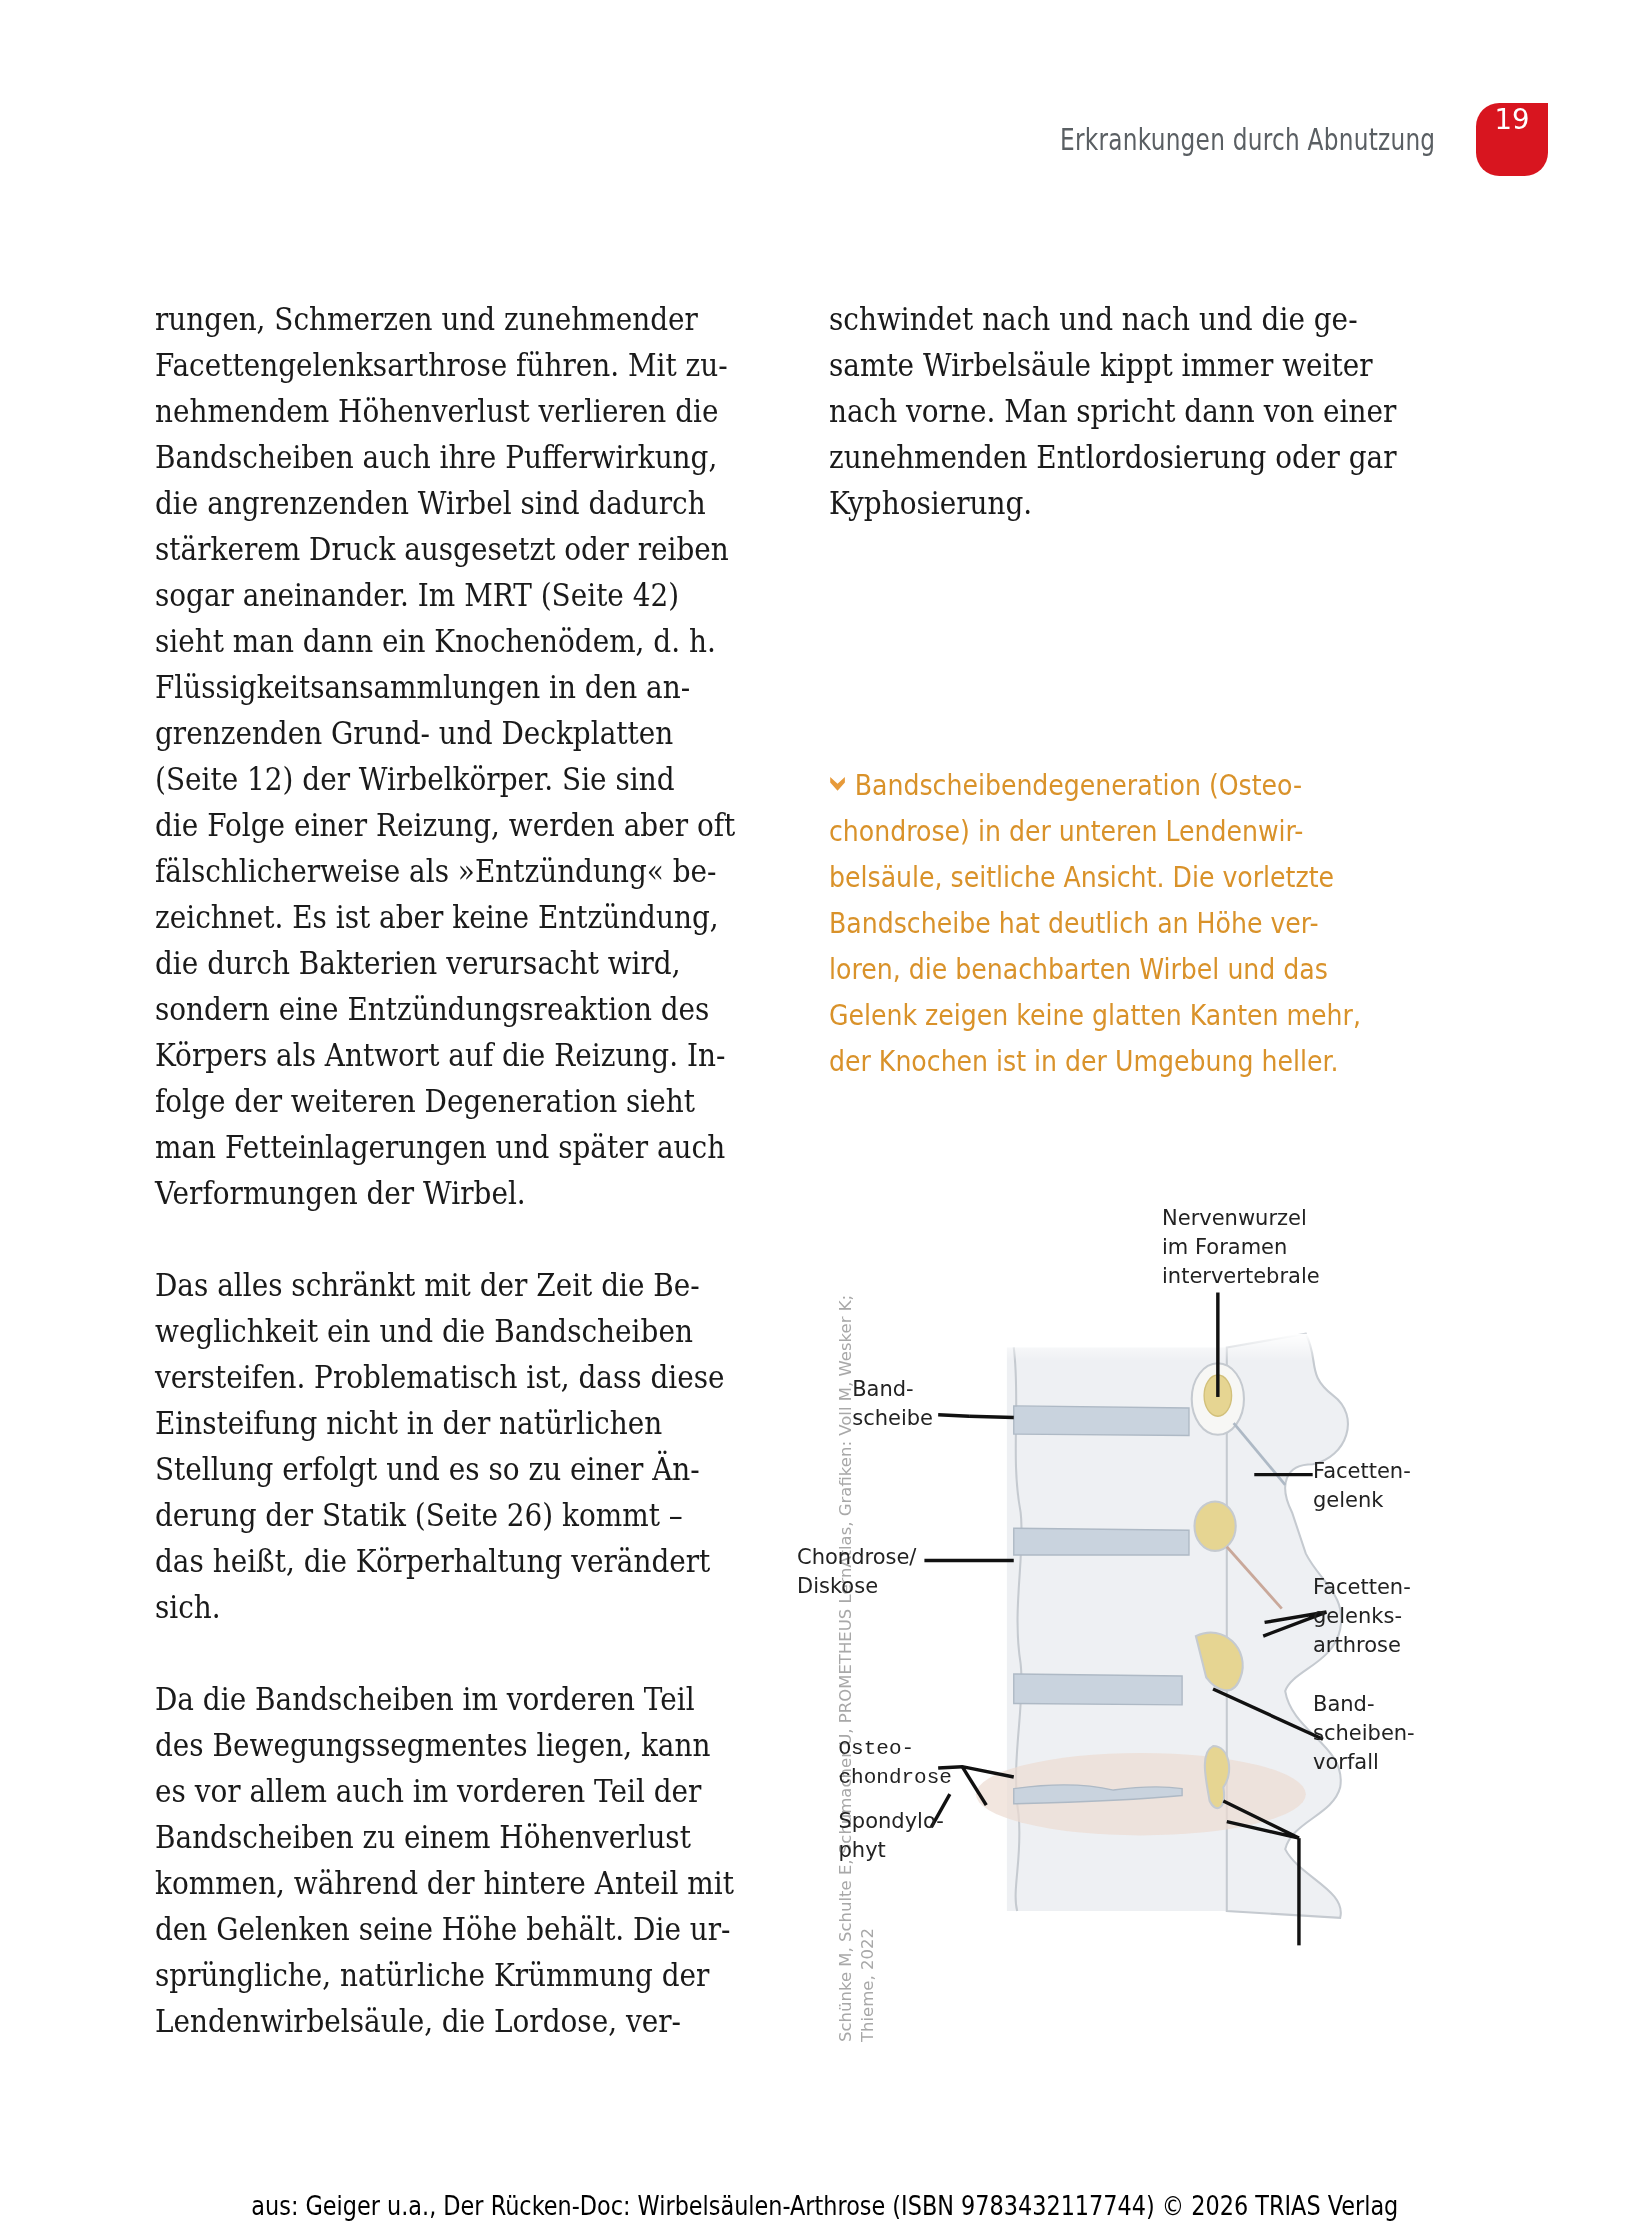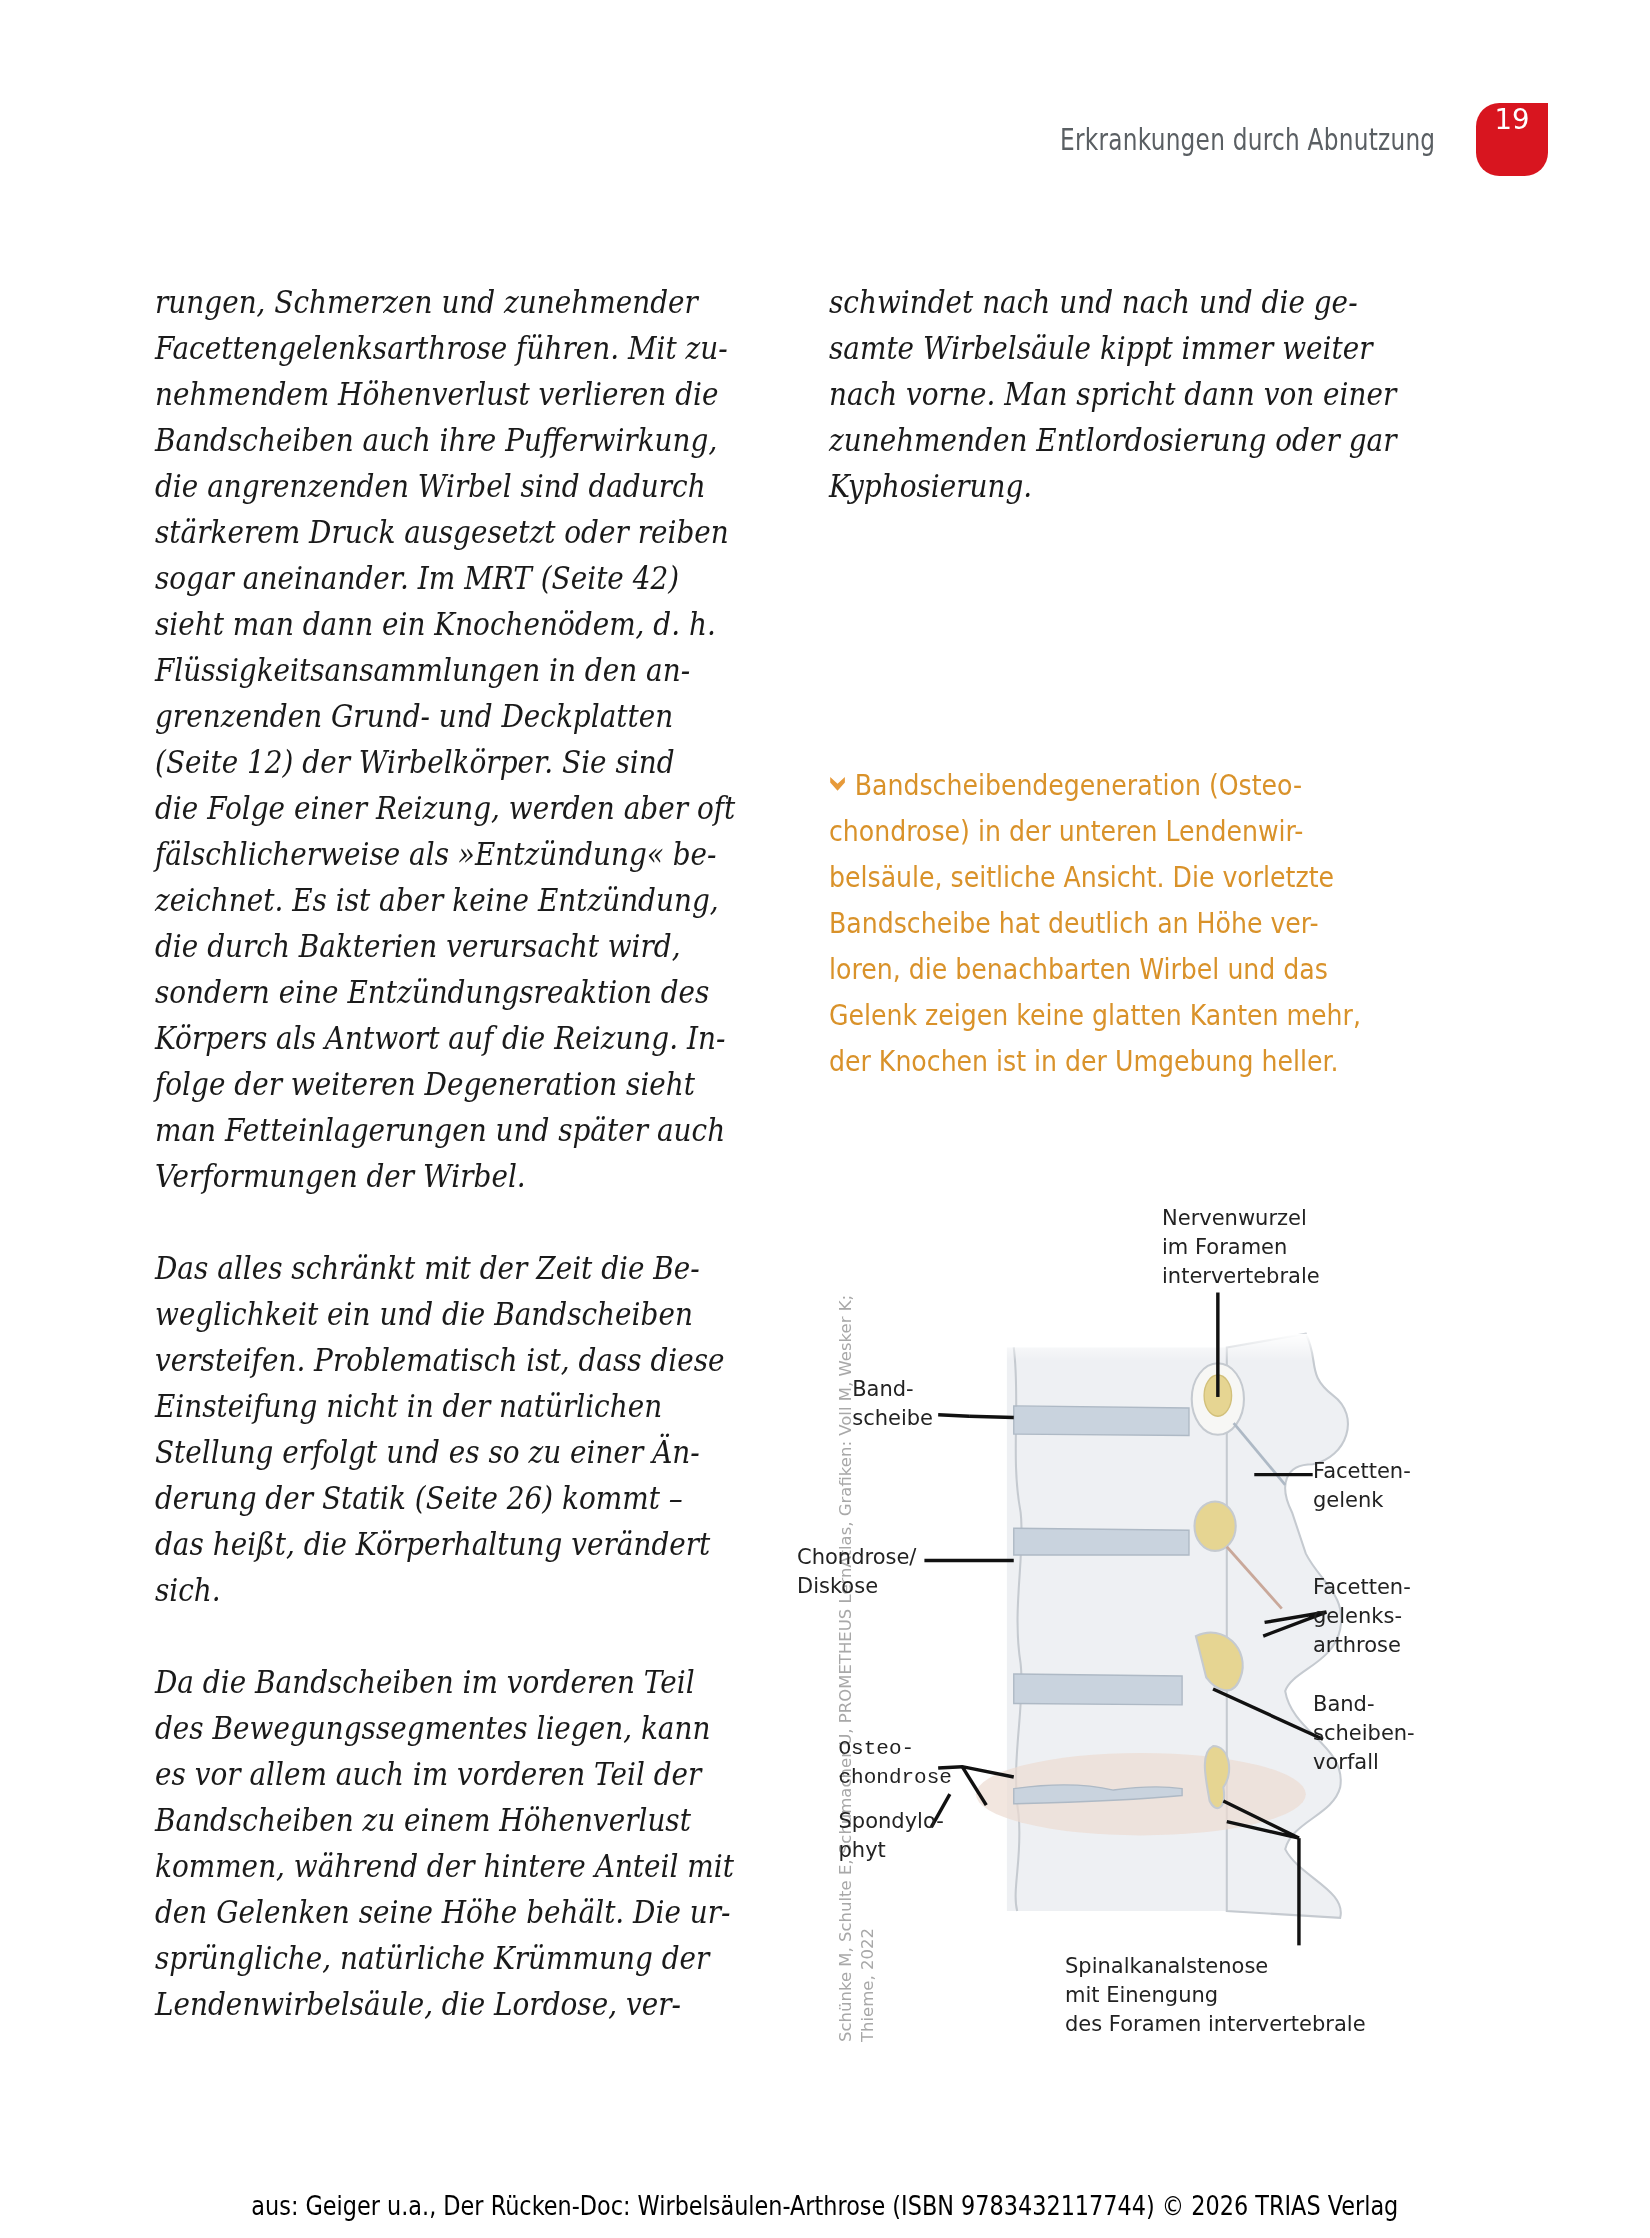--- a/index.html
+++ b/index.html
@@ -1,20 +1,20 @@
 <!DOCTYPE html>
 <html style="font-size:11px"><head>
 <meta charset="utf-8">
 <style>
   html, body { margin: 0; padding: 0; background: #ffffff; }
   body { width: 1650px; height: 2239px; position: relative; overflow: hidden; font-family: "DejaVu Serif", serif; color: #1a1a1a; }
   .header { position: absolute; top: 103px; right: 102px; height: 73px; display: flex; align-items: center; gap: 12px; }
   .header-title { font-family: "DejaVu Sans", sans-serif; font-size: 30px; color: #5a5f63; letter-spacing: 0.3px; margin-right: 29px; font-stretch: condensed; transform: scaleX(0.86); transform-origin: right center; }
   .page-badge { width: 72px; height: 73px; background: #d8151f; color: #fff; font-family: "DejaVu Sans", sans-serif; font-size: 27.5px; display: flex; justify-content: center; border-radius: 23.4px 0 23.4px 23.4px; }
-  .col { position: absolute; top: 279px; font-size: 31px; line-height: 46px; font-style: italic; }
+  .col { position: absolute; top: 296px; font-size: 31px; line-height: 46px; }
   .col-left { left: 155px; width: 619px; }
   .col-right { left: 829px; width: 605px; }
   .col p { margin: 0; white-space: pre-line; transform: scaleX(0.9); transform-origin: left top; width: 688px; }
   .col p + p { margin-top: 46px; }
   .caption { position: absolute; left: 829px; top: 763px; width: 619px; font-family: "DejaVu Sans", sans-serif; font-size: 28px; line-height: 46px; color: #d9922a; white-space: pre-line; transform: scaleX(0.9); transform-origin: left top; }
   .caption-icon { display: inline-block; width: 19px; height: 19px; vertical-align: 2.8px; margin-right: 9.6px; }
   .credit { position: absolute; left: 835px; top: 2042px; transform-origin: left top; transform: rotate(-90deg); font-family: "DejaVu Sans", sans-serif; font-size: 16.5px; line-height: 22px; color: #a8a8a8; white-space: nowrap; }
   .figure { position: absolute; left: 866px; top: 1196px; width: 591px; height: 839px; }
   .figure svg { position: absolute; left: 0; top: 0; }
   .lbl { position: absolute; font-family: "DejaVu Sans", sans-serif; font-size: 21px; line-height: 29px; color: #222; white-space: pre-line; }
@@ -153,21 +153,18 @@
   <div class="lbl r" style="left:447px; top:377px; width:103px;">Facetten-
 gelenks-
 arthrose</div>
   <div class="lbl r" style="left:447px; top:494px; width:103px;">Band-
 scheiben-
 vorfall</div>
   <div class="lbl r" style="left:-27.5px; top:538px; width:96px;font-family:Liberation Mono, monospace;">Osteo-
 chondrose</div>
   <div class="lbl r" style="left:-27.5px; top:611px; width:96px;">Spondylo-
 phyt</div>
-  <div class="lbl r" style="left:199px; top:756px; width:344px;">Spinalkanalstenose
-mit Einengung
-des Foramen intervertebrale</div>
 </div>
 
 <div class="footer">
   <span>aus: Geiger u.a., Der Rücken-Doc: Wirbelsäulen-Arthrose (ISBN 9783432117744) © 2026 TRIAS Verlag</span>
 </div>
 
 
 </body></html>

